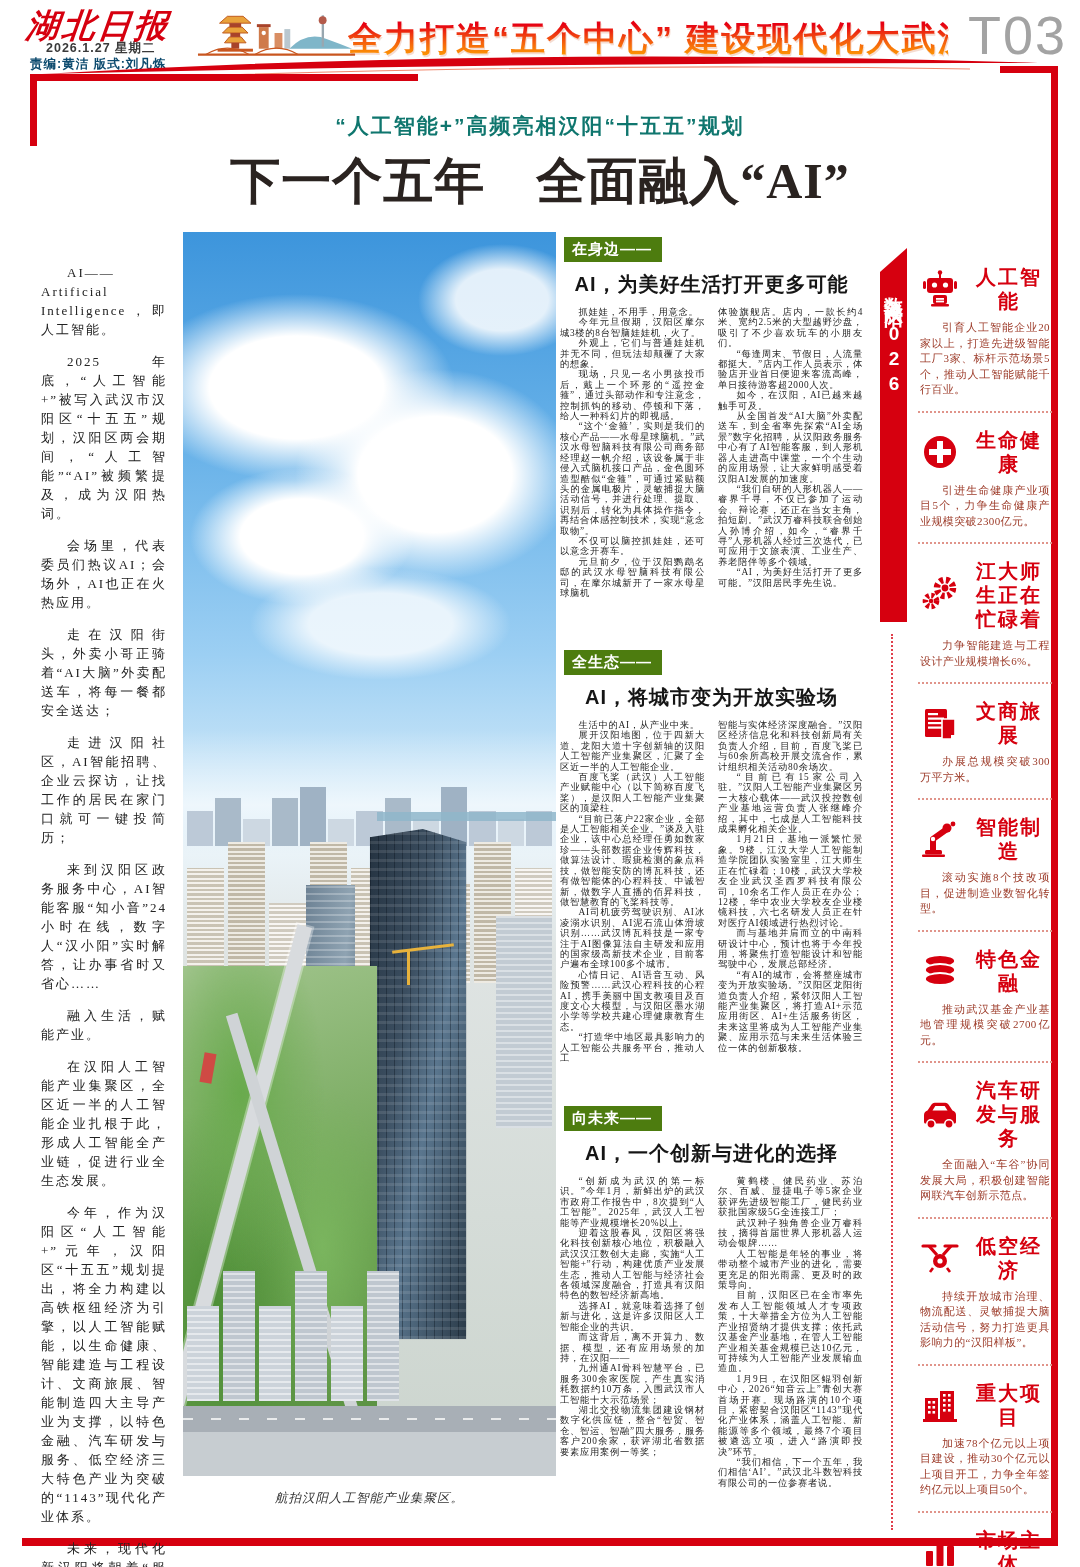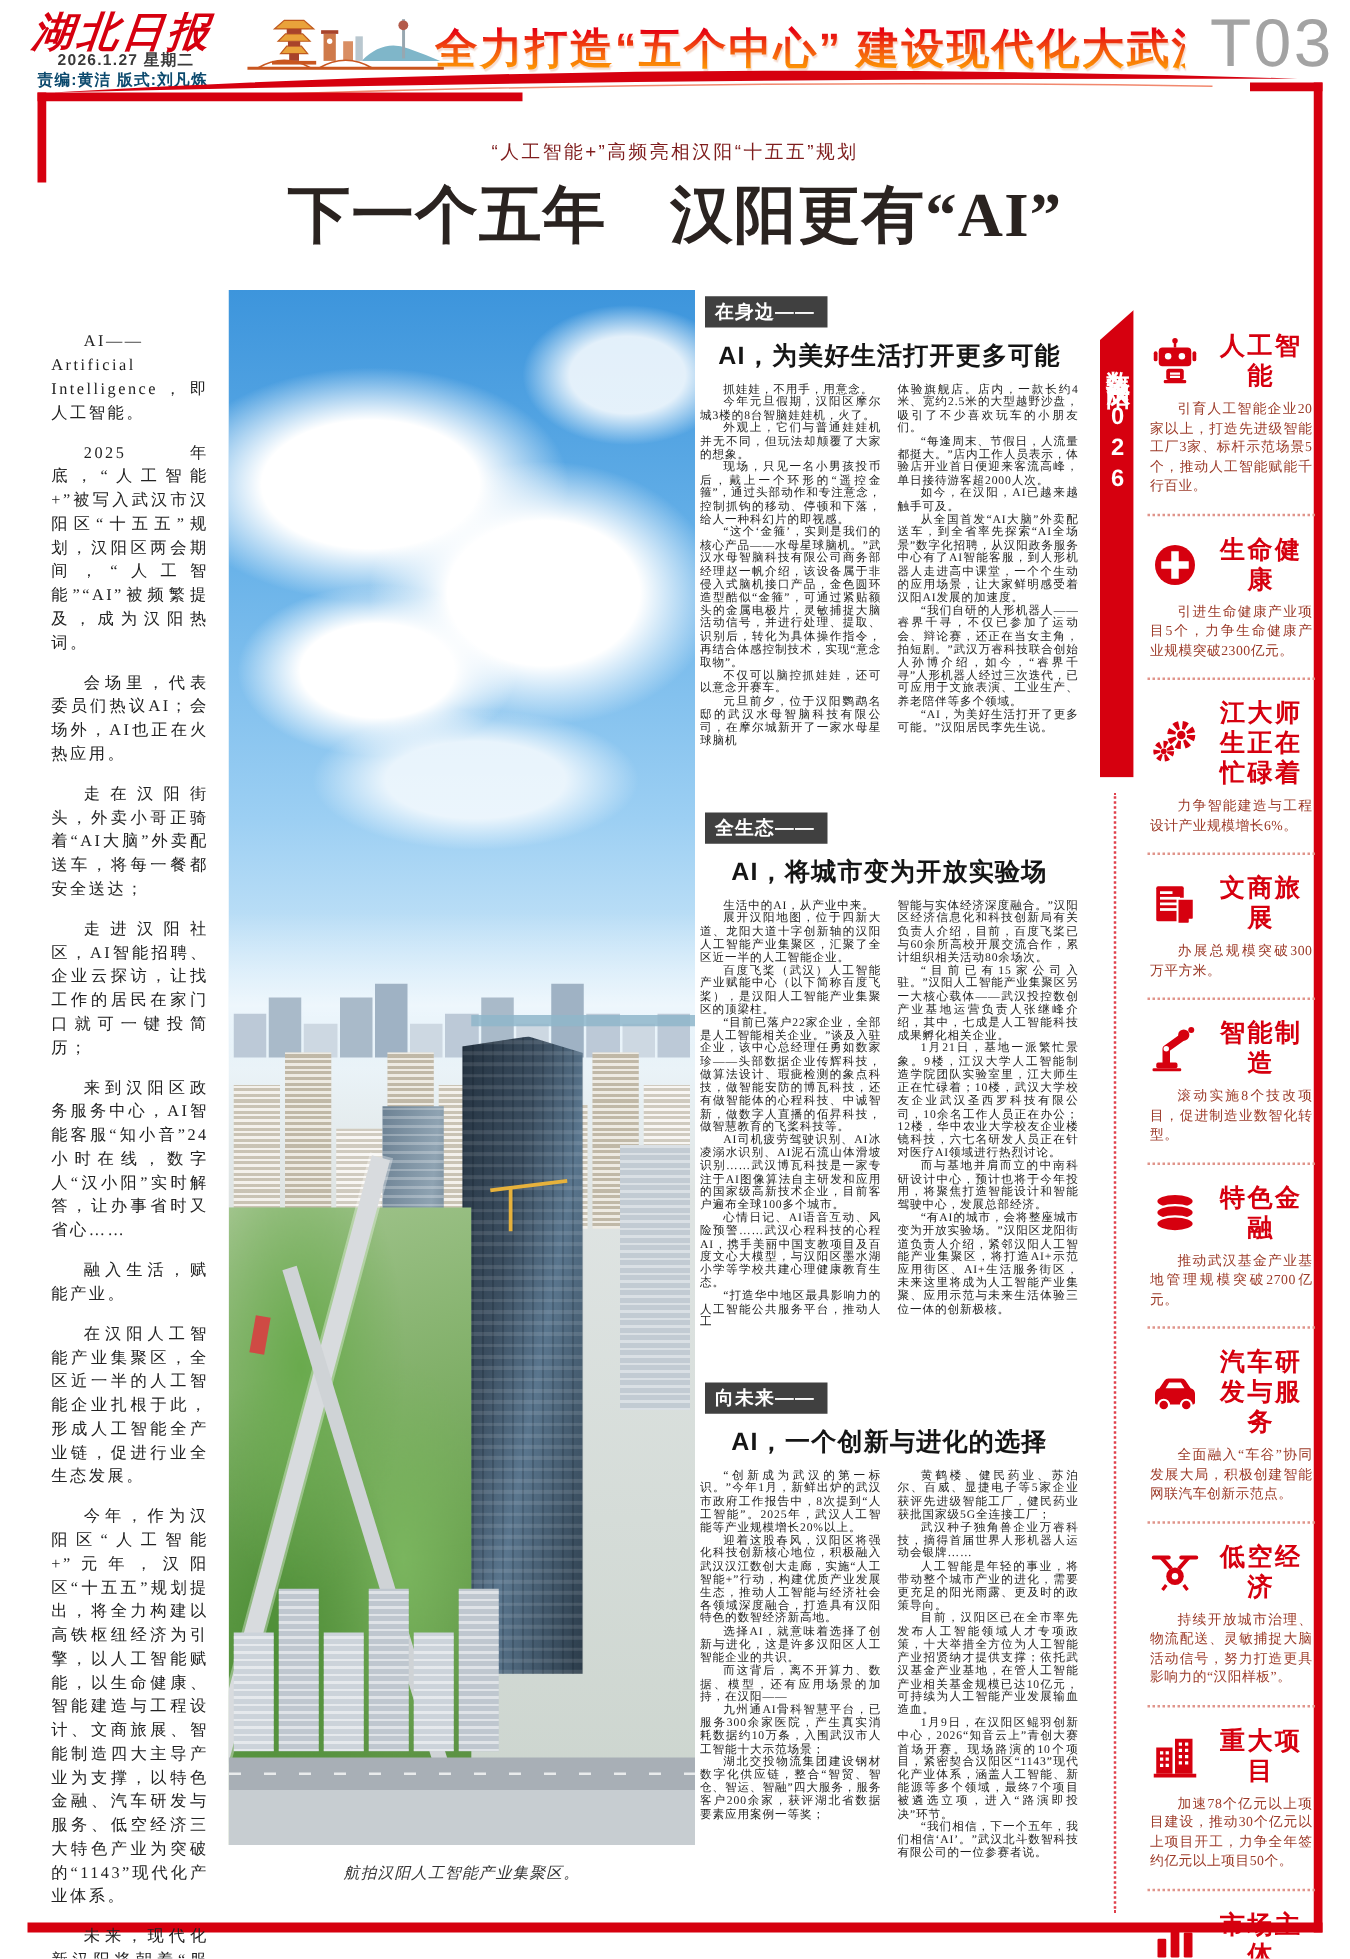--- a/index.html
+++ b/index.html
@@ -23,21 +23,21 @@
   .rule{background:#d6000f;}
   .swoosh{left:40px;top:54px;width:1000px;height:30px;}
   .br-tl-h{left:30px;top:74px;width:388px;height:7px;}
   .br-tl-v{left:30px;top:74px;width:7px;height:72px;}
   .br-tr-h{left:1000px;top:66px;width:58px;height:7px;}
   .bar-right{left:1051px;top:66px;width:7px;height:1480px;}
   .bar-bottom{left:22px;top:1538px;width:1036px;height:8px;}
 
   
   .headline{left:200px;top:112px;width:680px;text-align:center;}
-  .kicker{font-size:15px;font-weight:400;color:#7f1d1d;letter-spacing:2px;}
+  .kicker{font-size:21px;font-weight:700;color:#0f766e;letter-spacing:2px;}
   .bigtitle{margin-top:8px;font-family:"Liberation Serif",serif;font-weight:900;font-size:50px;
             color:#2a2320;letter-spacing:1px;white-space:nowrap;}
 
   
   .left-col{left:28px;top:250px;width:152px;font-family:"Liberation Serif",serif;
             font-size:13px;line-height:19px;letter-spacing:2px;color:#222;}
   .left-col p{margin:13px;text-indent:2em;text-align:justify;}
   .credit{margin-top:28px;border-top:1px solid #9a9a9a;padding-top:14px;
           font-family:"Liberation Sans",sans-serif;font-weight:700;font-size:13px;
           letter-spacing:1px;line-height:1.7;color:#111;}
@@ -100,21 +100,21 @@
   .lowr i{background:#ccd3da;height:70%;margin:0 2px;
           background-image:repeating-linear-gradient(0deg,rgba(255,255,255,.5) 0 2px,rgba(0,0,0,0) 2px 6px);}
   .lowr i:nth-child(2n){height:95%;background-color:#bfc7cf;}
   .caption{left:183px;top:1490px;width:373px;text-align:center;font-family:"Liberation Serif",serif;
            font-style:italic;font-size:12.5px;color:#333;letter-spacing:1px;}
 
   
   .mid{left:560px;top:232px;width:303px;}
   .section{position:absolute;left:0;width:100%;}
   .s1{top:5px;} .s2{top:418px;} .s3{top:874px;}
-  .sec-tag{display:inline-block;background:#404040;color:#fff;font-weight:700;font-size:15px;
+  .sec-tag{display:inline-block;background:#4d7c0f;color:#fff;font-weight:700;font-size:15px;
            padding:3px 10px 3px 8px;margin-left:4px;letter-spacing:1px;}
   .sec-title{text-align:center;font-weight:700;font-size:20px;color:#151515;margin:9px 0 9px;letter-spacing:1px;}
   .cols{display:flex;gap:13px;}
   .tcol{flex:1;font-family:"Liberation Serif",serif;font-size:9.3px;line-height:10.4px;
         letter-spacing:0.7px;color:#1d1d1d;}
   .tcol p{margin:0;text-indent:2em;text-align:justify;}
   .tcol p.cont{text-indent:0;}
 
   
   .sidebar{left:880px;top:240px;width:172px;height:1296px;}
@@ -175,21 +175,21 @@
     <path d="M70 25 Q 520 8 930 15" stroke="#e8380d" stroke-width="1.2" fill="none" opacity=".6"></path>
   </svg>
   <div class="abs rule br-tl-h"></div>
   <div class="abs rule br-tl-v"></div>
   <div class="abs rule br-tr-h"></div>
   <div class="abs rule bar-right"></div>
   <div class="abs rule bar-bottom"></div>
 
   <div class="abs headline">
     <div class="kicker">“人工智能+”高频亮相汉阳“十五五”规划</div>
-    <div class="bigtitle">下一个五年　汉阳更有“AI”</div>
+    <div class="bigtitle">下一个五年　全面融入“AI”</div>
   </div>
 
   <div class="abs left-col">
     <p>AI——Artificial Intelligence，即人工智能。</p>
     <p>2025年底，“人工智能+”被写入武汉市汉阳区“十五五”规划，汉阳区两会期间，“人工智能”“AI”被频繁提及，成为汉阳热词。</p>
     <p>会场里，代表委员们热议AI；会场外，AI也正在火热应用。</p>
     <p>走在汉阳街头，外卖小哥正骑着“AI大脑”外卖配送车，将每一餐都安全送达；</p>
     <p>走进汉阳社区，AI智能招聘、企业云探访，让找工作的居民在家门口就可一键投简历；</p>
     <p>来到汉阳区政务服务中心，AI智能客服“知小音”24小时在线，数字人“汉小阳”实时解答，让办事省时又省心……</p>
     <p>融入生活，赋能产业。</p>

